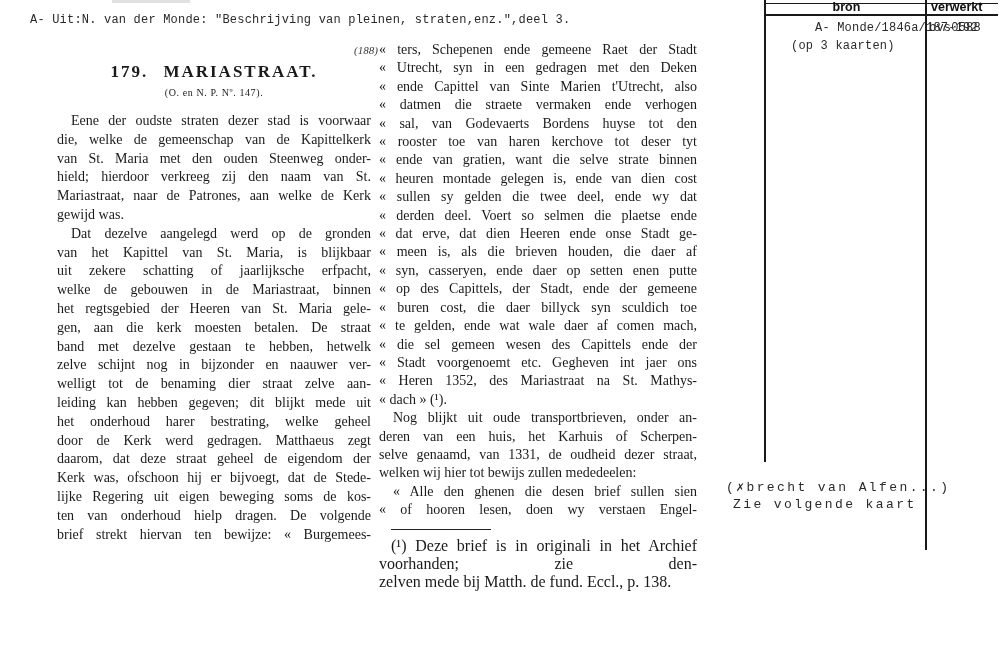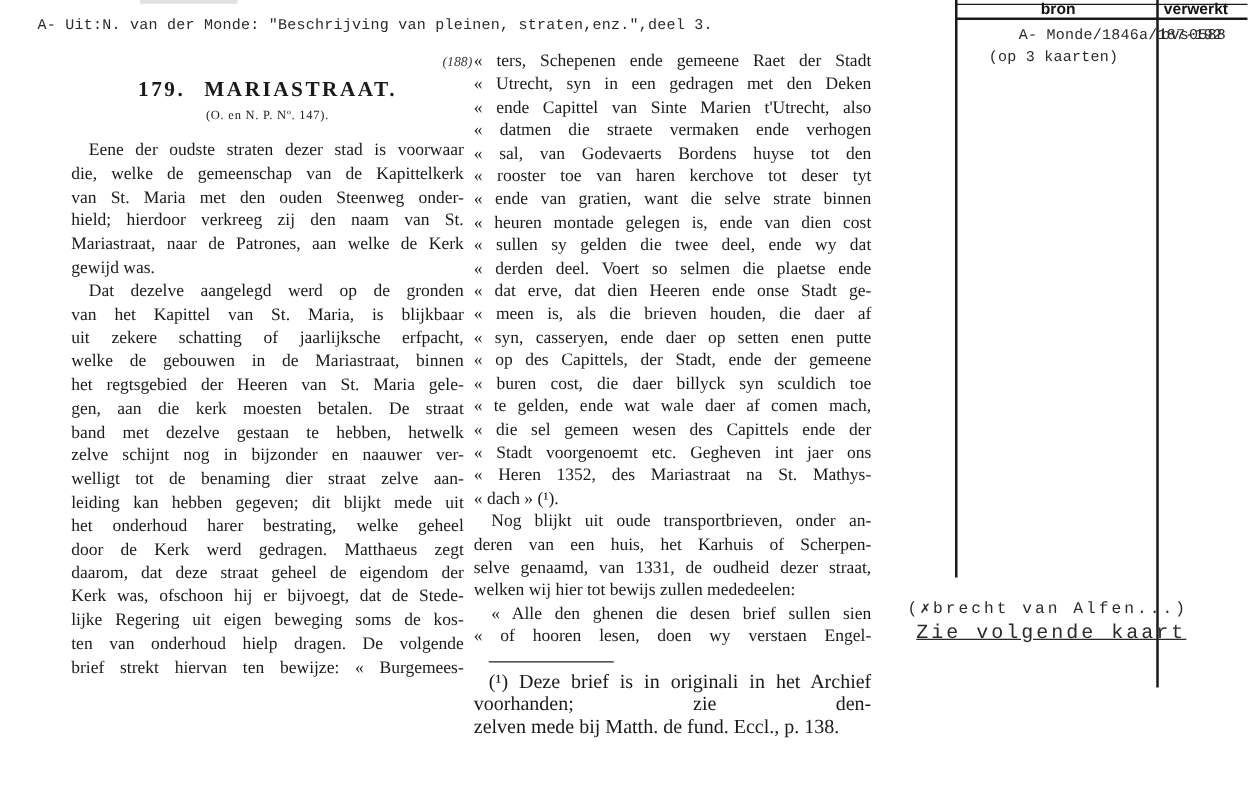--- a/index.html
+++ b/index.html
@@ -41,21 +41,21 @@
   .tbl-header { position:absolute; font-family:"Liberation Sans", sans-serif; font-weight:bold; font-size:12.5px; color:#111; top:0; line-height:14px; }
   .tbl-header-bron { left:764px; width:165px; text-align:center; }
   .tbl-header-verwerkt { left:931px; }
   .row-typed { position:absolute; font-size:12px; letter-spacing:0.2px; white-space:nowrap; }
   .row-bron-1 { left:767px; top:21px;padding-left:48px; }
   .row-bron-2 { left:791px; top:39px; }
   .row-verwerkt { left:929px; top:21px; }
 
   
   .bottom-note-1 { position:absolute; left:726px; top:479px; font-size:13px; letter-spacing:2.4px; white-space:nowrap; }
-  .bottom-note-2 { position:absolute; left:733px; top:497px; font-size:16px; letter-spacing:2.4px; white-space:nowrap;text-decoration:underline; }
+  .bottom-note-2 { position:absolute; left:733px; top:497px; font-size:13px; letter-spacing:2.4px; white-space:nowrap; }
 
   
   .scan-artifact { position:absolute; left:112px; top:0; width:78px; height:3px; background:#c9c9c9; opacity:0.55; }
 </style>
 </head>
 <body>
 
 <div class="canvas">
 
   <div class="scan-artifact"></div>

